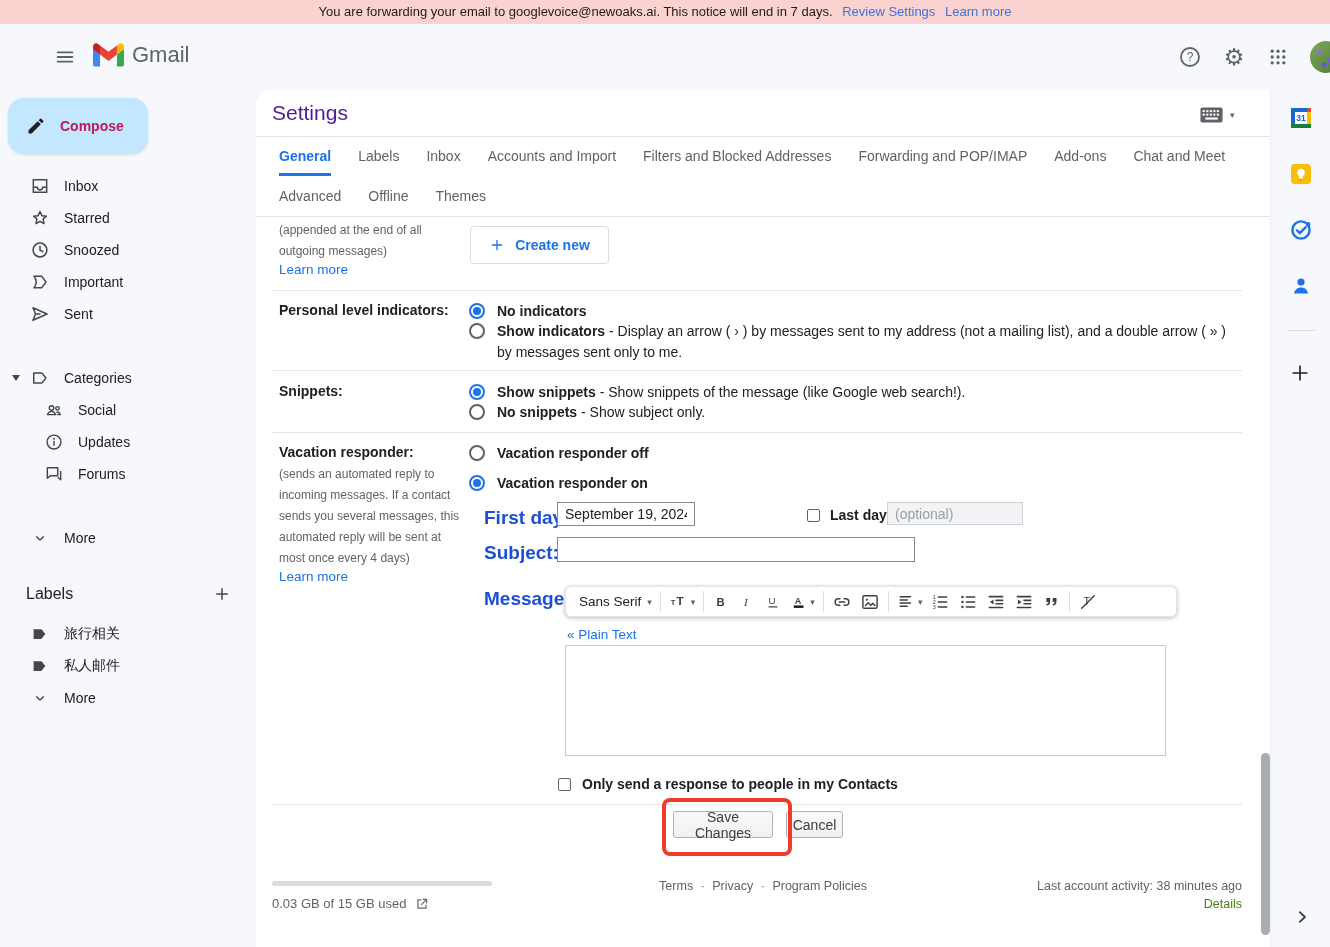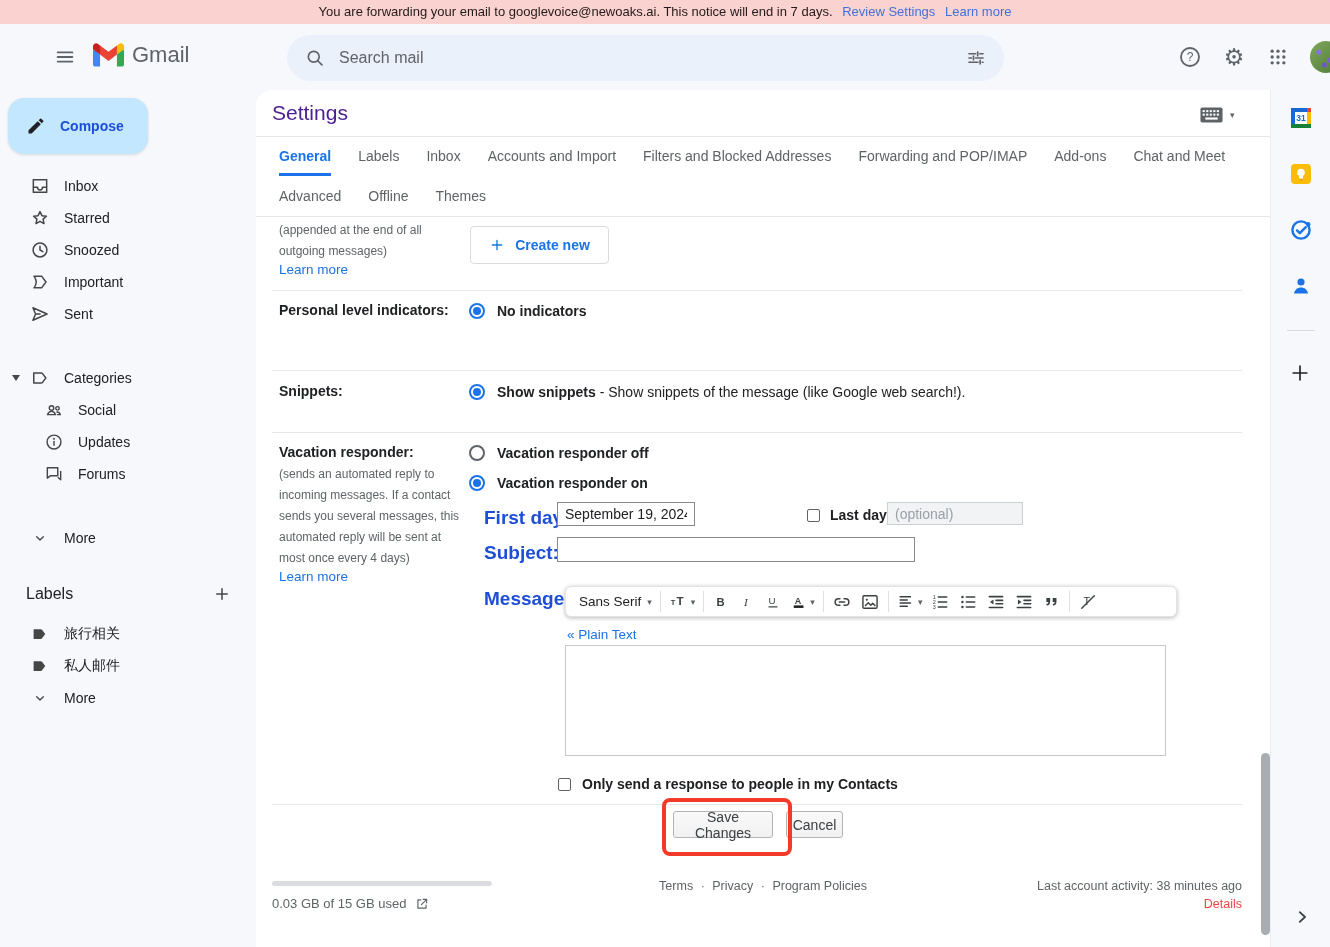--- a/index.html
+++ b/index.html
@@ -30,21 +30,21 @@
     background:
       radial-gradient(circle at 28% 35%,#8a6fe8 2px,transparent 3px),
       radial-gradient(circle at 62% 60%,#7a5fd0 2px,transparent 3px),
       radial-gradient(circle at 80% 30%,#9b84ef 2px,transparent 3px),
       radial-gradient(circle at 45% 75%,#6f55c8 2px,transparent 3px),
       linear-gradient(135deg,#7fa85a,#4e7a3a);}
   
   .compose{position:absolute;left:8px;top:98px;width:140px;height:56px;border-radius:16px;
            background:#c2e7ff;display:flex;align-items:center;gap:14px;padding-left:18px;
            box-sizing:border-box;cursor:pointer;box-shadow:0 1px 3px rgba(0,0,0,.12);}
-  .compose-label{font-size:14px;font-weight:700;color:#1d4ed8;}
+  .compose-label{font-size:14px;font-weight:700;color:#be185d;}
   .nitem{position:absolute;left:0;width:244px;height:32px;display:flex;align-items:center;gap:14px;
          padding-left:30px;box-sizing:border-box;font-size:14px;color:#202124;cursor:pointer;
          border-radius:0 16px 16px 0;}
   .nitem.sub{padding-left:44px;}
   .ni{width:20px;height:20px;flex:0 0 20px;display:flex;align-items:center;justify-content:center;}
   .cat-caret{position:absolute;left:12px;top:13px;width:0;height:0;border-left:4.5px solid transparent;
              border-right:4.5px solid transparent;border-top:6px solid #444746;}
   .labels-head{position:absolute;left:26px;top:580px;width:210px;display:flex;align-items:center;}
   .labels-title{font-size:16px;color:#202124;}
   .labels-plus{margin-left:auto;width:28px;height:28px;display:flex;align-items:center;
@@ -98,21 +98,21 @@
         font-family:inherit;display:flex;align-items:center;justify-content:center;}
   .redbox{position:absolute;left:406px;top:708px;width:122px;height:50px;border:4px solid #f13a28;
           border-radius:8px;pointer-events:none;}
   
   .progress{left:16px;top:791px;width:220px;height:5px;background:#dadce0;border-radius:3px;}
   .storage{left:16px;top:806px;font-size:13px;color:#5f6368;display:flex;align-items:center;gap:9px;}
   .flinks{left:0;top:789px;width:100%;text-align:center;font-size:12.5px;color:#5f6368;}
   .flink{cursor:pointer;}
   .fsep{margin:0 4px;}
   .factivity{right:28px;top:789px;font-size:12.5px;color:#5f6368;text-align:right;}
-  .fdetails{right:28px;top:807px;font-size:12.5px;color:#ef4444;text-align:right;cursor:pointer;}
+  .fdetails{right:28px;top:807px;font-size:12.5px;color:#4d7c0f;text-align:right;cursor:pointer;}
   
   .scrollthumb{position:absolute;left:1261px;top:753px;width:9px;height:182px;background:#a9adb2;
                border-radius:5px;cursor:pointer;}
   .rail{position:absolute;left:1270px;top:90px;width:60px;height:857px;background:#f6f8fc;
         border-left:1px solid #eceef1;box-sizing:border-box;}
   .rail-btn{position:absolute;left:18px;width:24px;height:24px;cursor:pointer;}
   .rail-div{position:absolute;left:16px;width:28px;border-top:1px solid #dadce0;}
   .rail-chevron{position:absolute;left:22px;top:818px;cursor:pointer;}
 </style>
 </head>
@@ -138,39 +138,20 @@
       <span>
         <svg width="31" height="24" viewBox="0 0 256 193">
           <path fill="#4285F4" d="M58.2 192V93.1L27.5 65.1 0 49.5v125.1c0 9.7 7.8 17.4 17.5 17.4z"></path>
           <path fill="#34A853" d="M197.8 192h40.7c9.7 0 17.5-7.8 17.5-17.4V49.5l-31.2 17.8-27 25.8z"></path>
           <path fill="#EA4335" d="M58.2 93.1l-4.2-38.6 4.2-37L128 69.9l69.8-52.4 4.7 35-4.7 40.6L128 145.5z"></path>
           <path fill="#FBBC04" d="M197.8 17.5v75.6L256 49.5V26.2c0-21.6-24.6-33.9-41.9-20.9z"></path>
           <path fill="#C5221F" d="M0 49.5l26.8 20.1 31.4 23.5V17.5L41.9 5.3C24.6-7.7 0 4.6 0 26.2z"></path>
         </svg>
       </span>
       <span class="logo-text">Gmail</span>
-    </div>
-    <div class="searchbar">
-      <button class="sb-btn">
-        <span>
-          <svg width="20" height="20" viewBox="0 0 24 24">
-              <circle cx="10.5" cy="10.5" r="6.5" stroke="#5f6368" stroke-width="2" fill="none"></circle>
-              <path d="M15.3 15.3l5 5" stroke="#5f6368" stroke-width="2" stroke-linecap="round"></path>
-            </svg>
-        </span>
-      </button>
-      <input type="text" placeholder="Search mail" style="">
-      <button class="sb-btn">
-        <span>
-          <svg width="20" height="20" viewBox="0 0 24 24" stroke="#5f6368" stroke-width="1.8" stroke-linecap="round" fill="none">
-            <path d="M3.5 7h8M16.5 7h4M3.5 12h3M11.5 12h9M3.5 17h11M19.5 17h1"></path>
-            <path d="M14 4.8v4.4M9 9.8v4.4M17 14.8v4.4" stroke-width="2"></path>
-          </svg>
-        </span>
-      </button>
     </div>
     <button class="iconbtn help-btn">
       <span>
         <svg width="24" height="24" viewBox="0 0 24 24">
             <circle cx="12" cy="12" r="9" stroke="#5f6368" stroke-width="1.8" fill="none"></circle>
             <text x="12" y="16.4" text-anchor="middle" font-size="12" fill="#5f6368" font-family="Liberation Sans, sans-serif">?</text>
           </svg>
       </span>
     </button>
     <button class="iconbtn gear-btn">
@@ -380,26 +361,34 @@
         </span>
       <span>Create new</span>
     </div>
     <div class="hline inset" style="top:200px"></div>
 
     <div class="sec-label" style="top:212px">Personal level indicators:</div>
     <div class="optrow" style="left:213px;top:211px">
       <span class="rad on"></span>
       <span class="optbold">No indicators</span>
     </div>
+    <div class="optrow" style="left:213px;top:231px;width:762px">
+      <span class="rad"></span>
+      <span><b class="optbold">Show indicators</b><span> - Display an arrow ( › ) by messages sent to my address (not a mailing list), and a double arrow ( » ) by messages sent only to me.</span></span>
+    </div>
     <div class="hline inset" style="top:280px"></div>
 
     <div class="sec-label" style="top:293px">Snippets:</div>
     <div class="optrow" style="left:213px;top:292px;width:762px">
       <span class="rad on"></span>
       <span><b class="optbold">Show snippets</b><span> - Show snippets of the message (like Google web search!).</span></span>
+    </div>
+    <div class="optrow" style="left:213px;top:312px;width:762px">
+      <span class="rad"></span>
+      <span><b class="optbold">No snippets</b><span> - Show subject only.</span></span>
     </div>
     <div class="hline inset" style="top:342px"></div>
 
     <div class="sec-label" style="top:354px">Vacation responder:</div>
     <div class="sec-note" style="top:374px">
       <span>(sends an automated reply to incoming messages. If a contact sends you several messages, this automated reply will be sent at most once every 4 days)</span>
     </div>
     <div class="abs linkblue" style="left:23px;top:479px;font-size:13.5px">Learn more</div>
 
     <div class="optrow" style="left:213px;top:353px">

